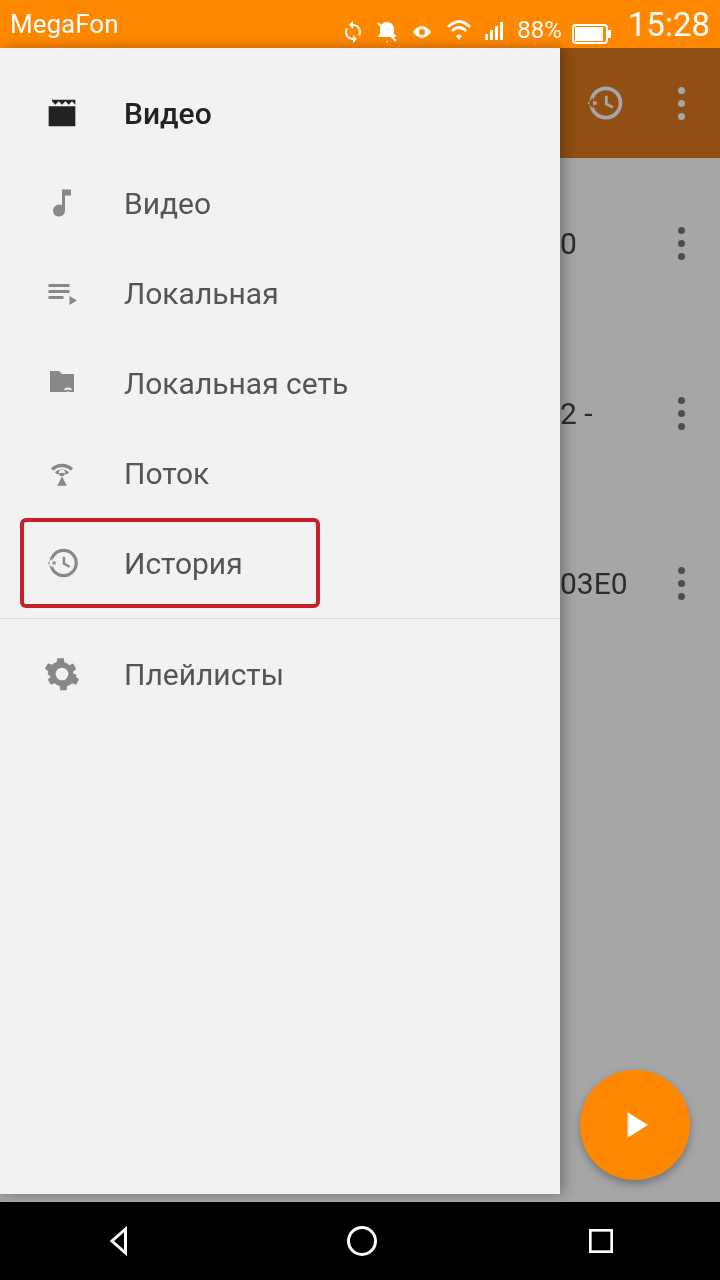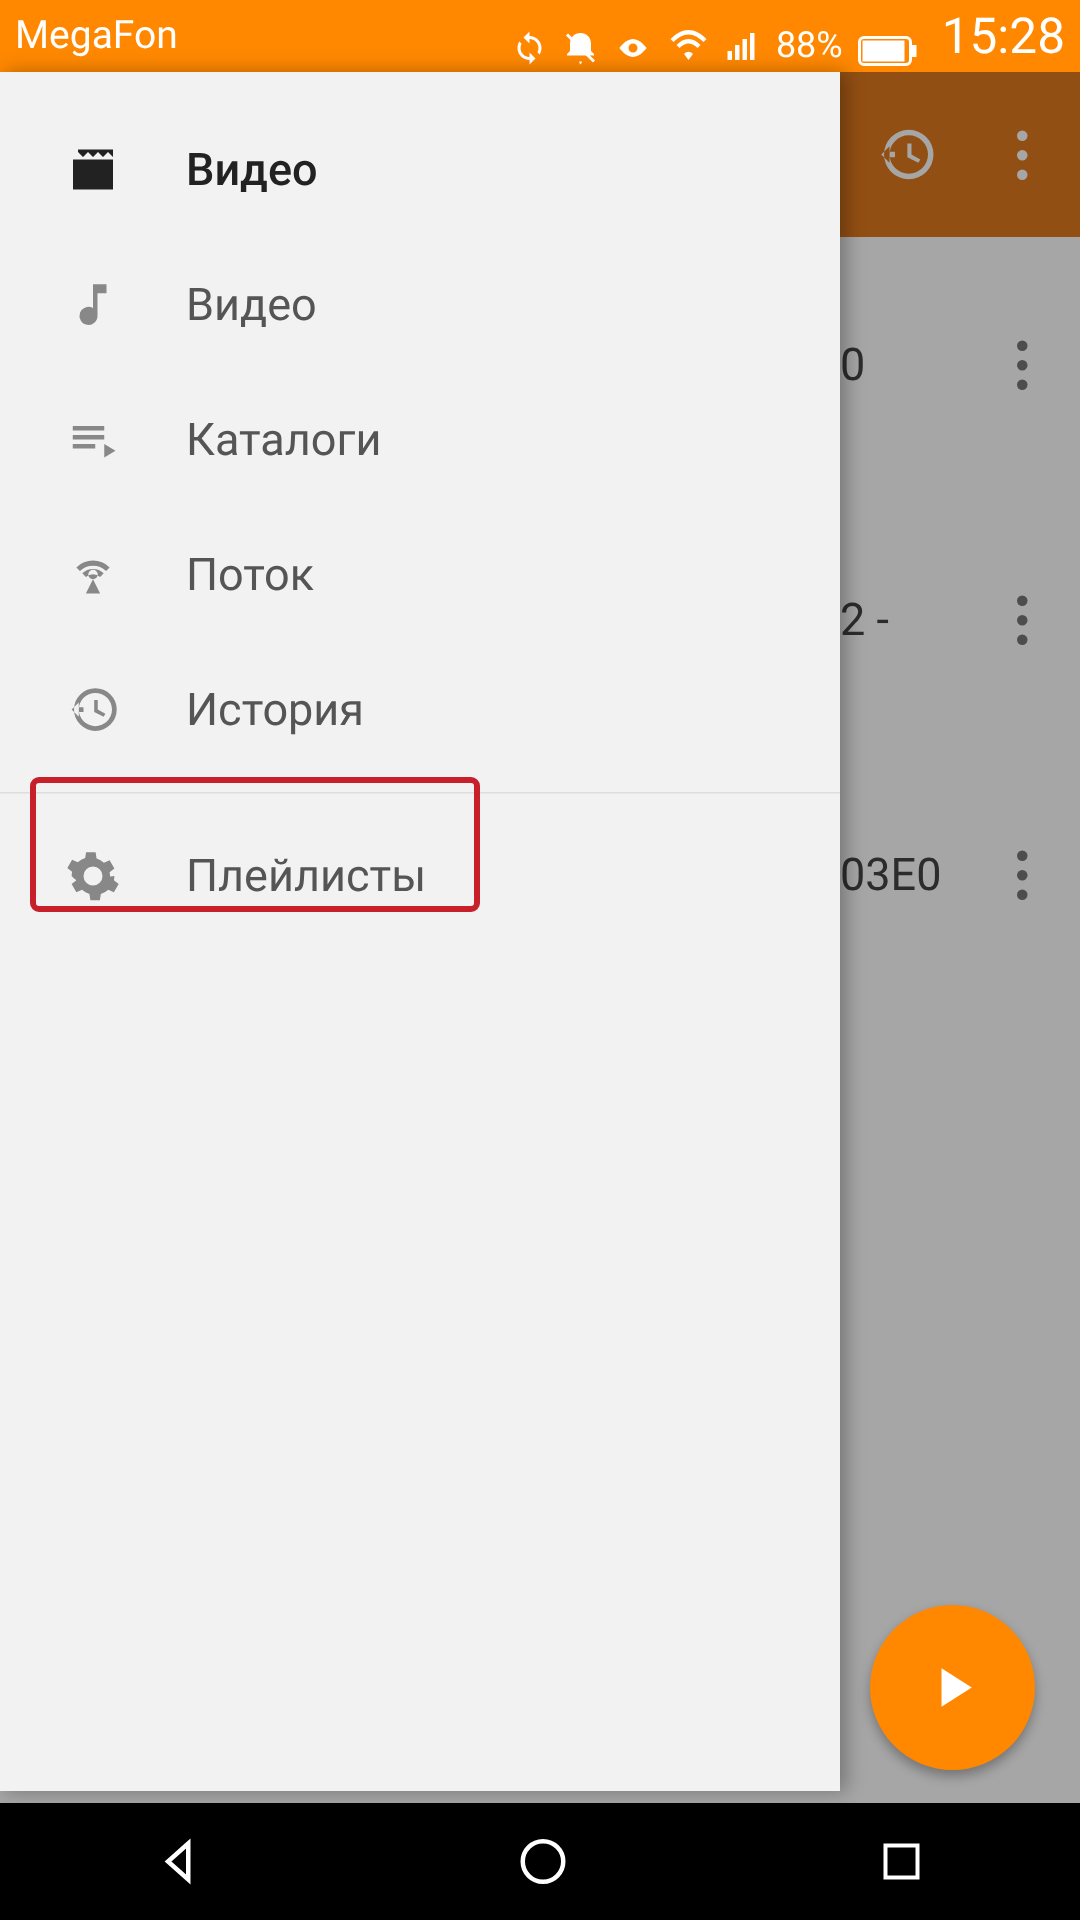--- a/index.html
+++ b/index.html
@@ -146,21 +146,30 @@
           </svg>
       </span>
       <span class="drawer-label">Видео</span>
     </div>
     <div class="drawer-item">
       <span class="drawer-icon">
         <svg width="40" height="36" viewBox="0 0 24 24">
             <path d="M3 6h14v2H3V6zm0 4h14v2H3v-2zm0 4h10v2H3v-2zm14 0l5 3-5 3v-6z"></path>
           </svg>
       </span>
-      <span class="drawer-label">Каталоги</span>
+      <span class="drawer-label">Локальная</span>
+    </div>
+    <div class="drawer-item">
+      <span class="drawer-icon">
+        <svg width="40" height="36" viewBox="0 0 24 24">
+            <path d="M4 4h6l2 2h8v12H4V4z"></path>
+            <path d="M16 15c1 0 2 .4 2.7 1.1l-.9.9A2.5 2.5 0 0016 16.3a2.5 2.5 0 00-1.8.7l-.9-.9A3.8 3.8 0 0116 15zm0 2.5a1 1 0 110 2 1 1 0 010-2z" fill="#f2f2f2"></path>
+          </svg>
+      </span>
+      <span class="drawer-label">Локальная сеть</span>
     </div>
     <div class="drawer-item">
       <span class="drawer-icon">
         <svg width="38" height="38" viewBox="0 0 24 24">
             <path d="M12 10a2 2 0 100 4 2 2 0 000-4zm0 4l-3 6h6l-3-6zM5 9a10 10 0 0114 0l-1.5 1.5a8 8 0 00-11 0L5 9zm2.5 2.5a6.5 6.5 0 019 0L15 13a4.5 4.5 0 00-6 0l-1.5-1.5z"></path>
           </svg>
       </span>
       <span class="drawer-label">Поток</span>
     </div>
     <div class="drawer-item">

